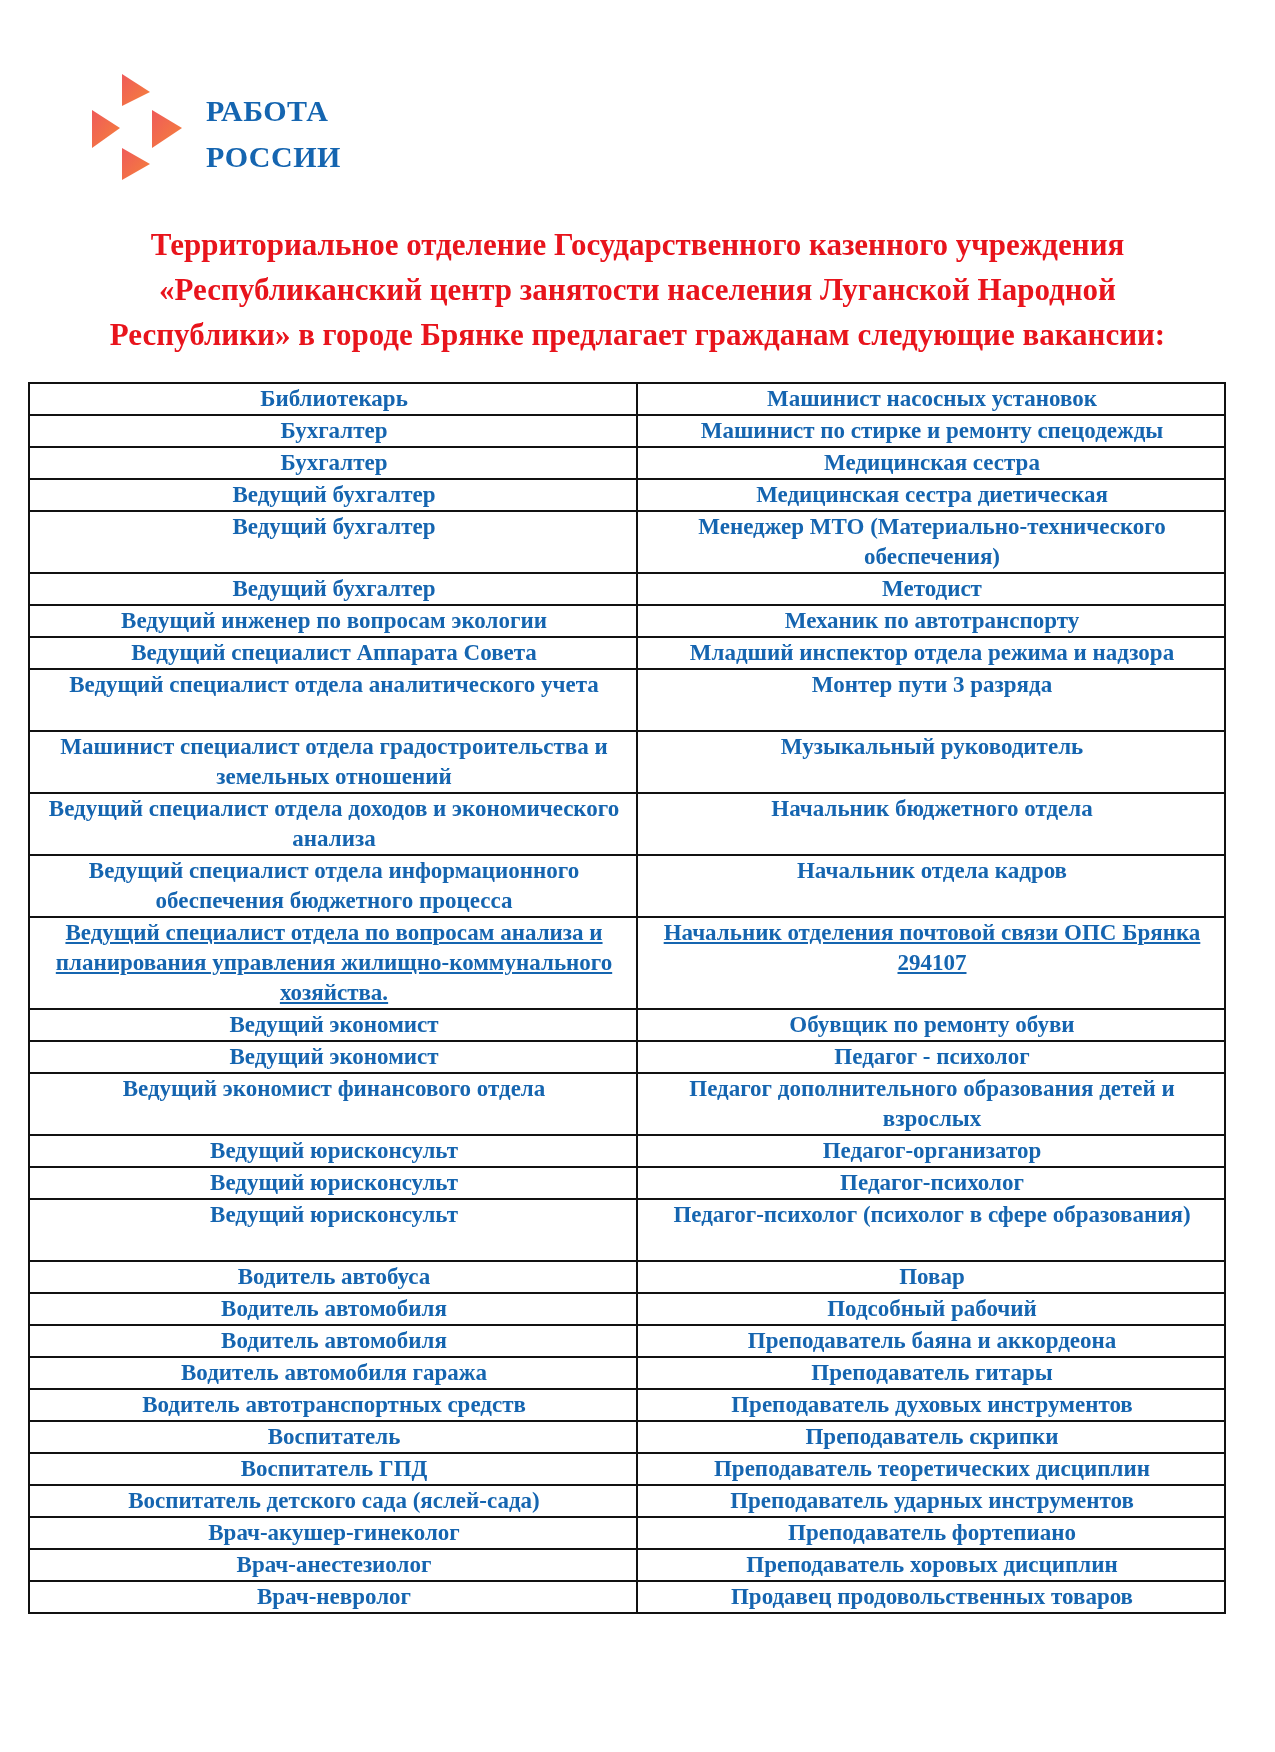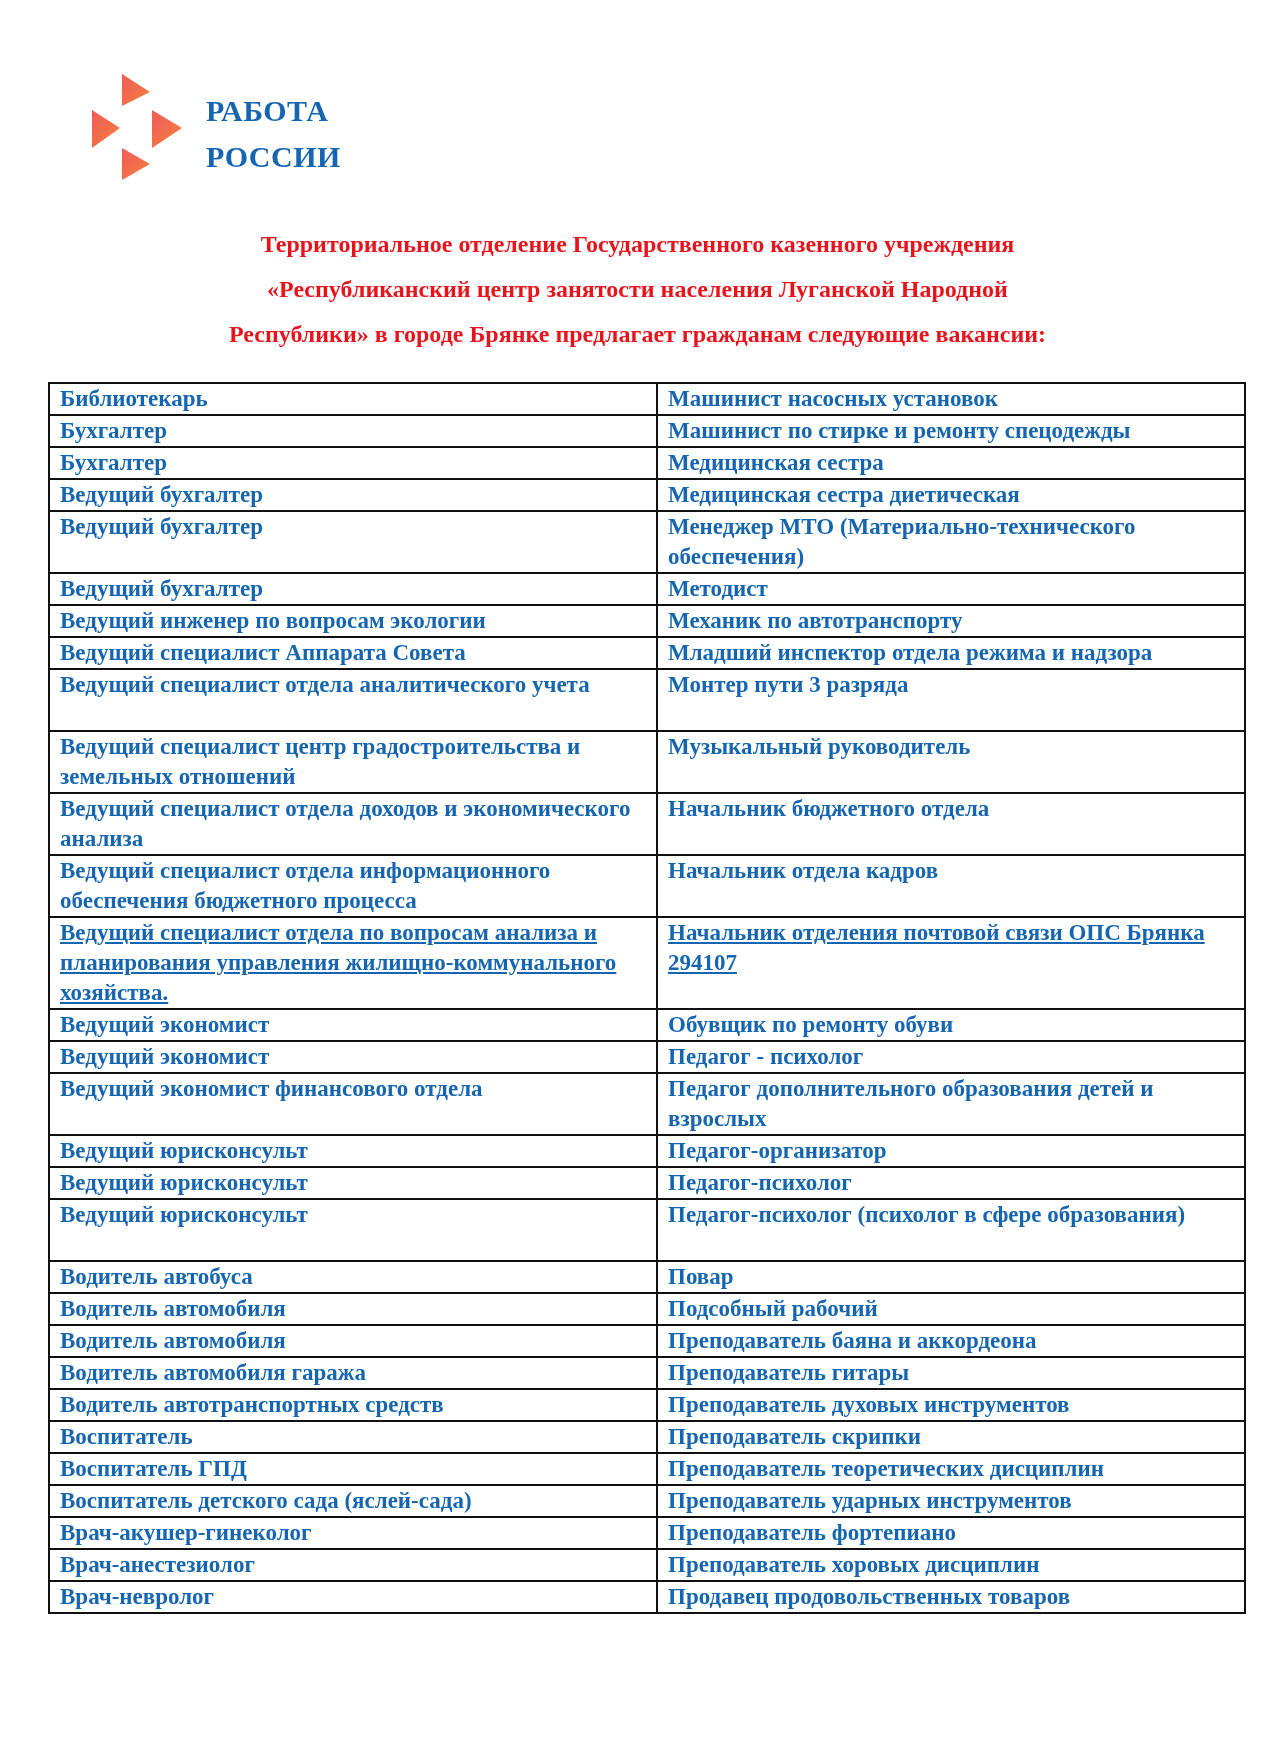--- a/index.html
+++ b/index.html
@@ -1,21 +1,21 @@
 <!DOCTYPE html>
 <html><head>
 <meta charset="utf-8">
 <style>
   html, body { margin: 0; padding: 0; background: #ffffff; }
   body { width: 1275px; height: 1752px; position: relative; overflow: hidden; font-family: "Liberation Serif", serif; }
   .logo { position: absolute; left: 88px; top: 70px; width: 110px; height: 110px; }
   .brand { position: absolute; left: 206px; top: 88px; color: #1565b0; font-weight: bold; font-size: 30px; line-height: 46px; letter-spacing: 0.5px; }
-  .heading { position: absolute; left: 40px; width: 1195px; top: 222px; text-align: center; color: #e8141c; font-weight: bold; font-size: 24px; line-height: 45px; }
+  .heading { position: absolute; left: 40px; width: 1195px; top: 222px; text-align: center; color: #e8141c; font-weight: bold; font-size: 31px; line-height: 45px; }
   .heading div { white-space: nowrap; }
-  table.vac { position: absolute; left: 48px; top: 382px; width: 1196px; border-collapse: collapse; table-layout: fixed; }
+  table.vac { position: absolute; left: 28px; top: 382px; width: 1196px; border-collapse: collapse; table-layout: fixed; text-align: center; }
   table.vac td { border: 2.5px solid #111; vertical-align: top; color: #1565b0; font-weight: bold; font-size: 23px; line-height: 30px; padding: 0 8px 0 10px; }
   table.vac col.c1 { width: 608px; }
   table.vac col.c2 { width: 588px; }
   tr.h1 td { height: 30px; }
   tr.h2 td { height: 60px; }
   tr.h3 td { height: 90px; text-decoration: underline; }
 </style>
 </head>
 <body>
 
@@ -79,21 +79,21 @@
       </tr>
       <tr class="h1">
         <td>Ведущий специалист Аппарата Совета</td>
         <td>Младший инспектор отдела режима и надзора</td>
       </tr>
       <tr class="h2">
         <td>Ведущий специалист отдела аналитического учета</td>
         <td>Монтер пути 3 разряда</td>
       </tr>
       <tr class="h2">
-        <td>Ведущий специалист центр градостроительства и земельных отношений</td>
+        <td>Машинист специалист отдела градостроительства и земельных отношений</td>
         <td>Музыкальный руководитель</td>
       </tr>
       <tr class="h2">
         <td>Ведущий специалист отдела доходов и экономического анализа</td>
         <td>Начальник бюджетного отдела</td>
       </tr>
       <tr class="h2">
         <td>Ведущий специалист отдела информационного обеспечения бюджетного процесса</td>
         <td>Начальник отдела кадров</td>
       </tr>

